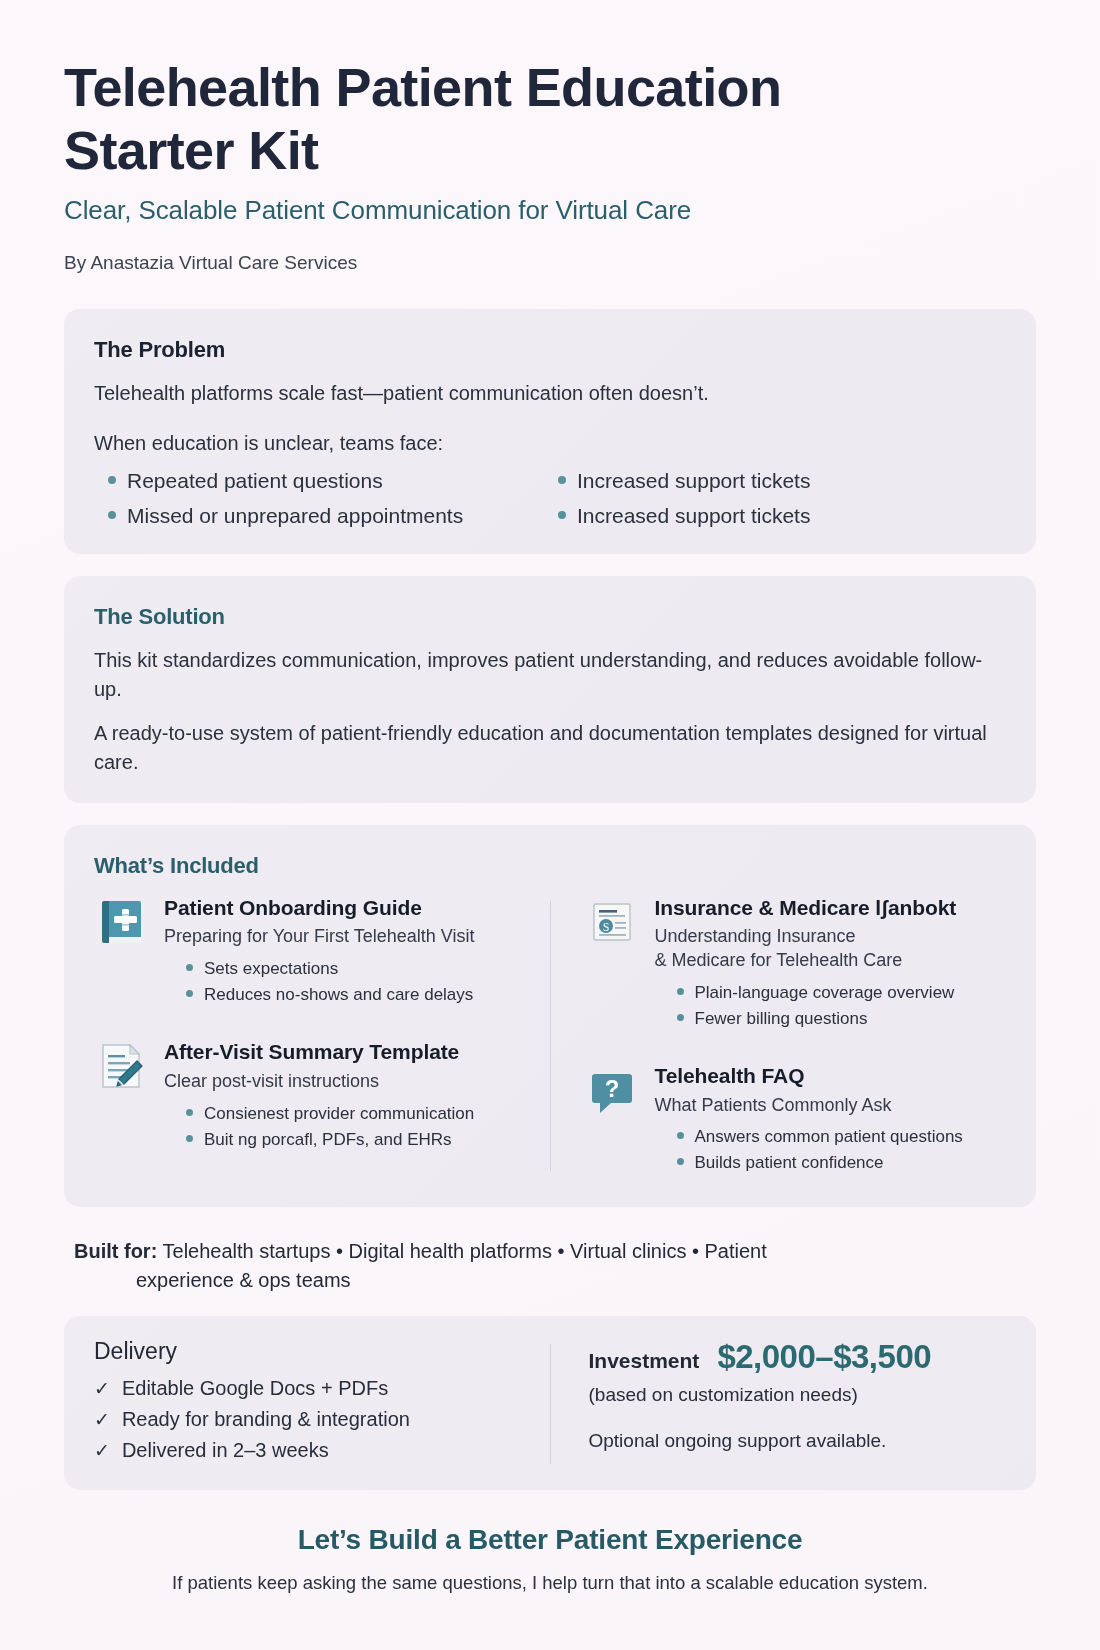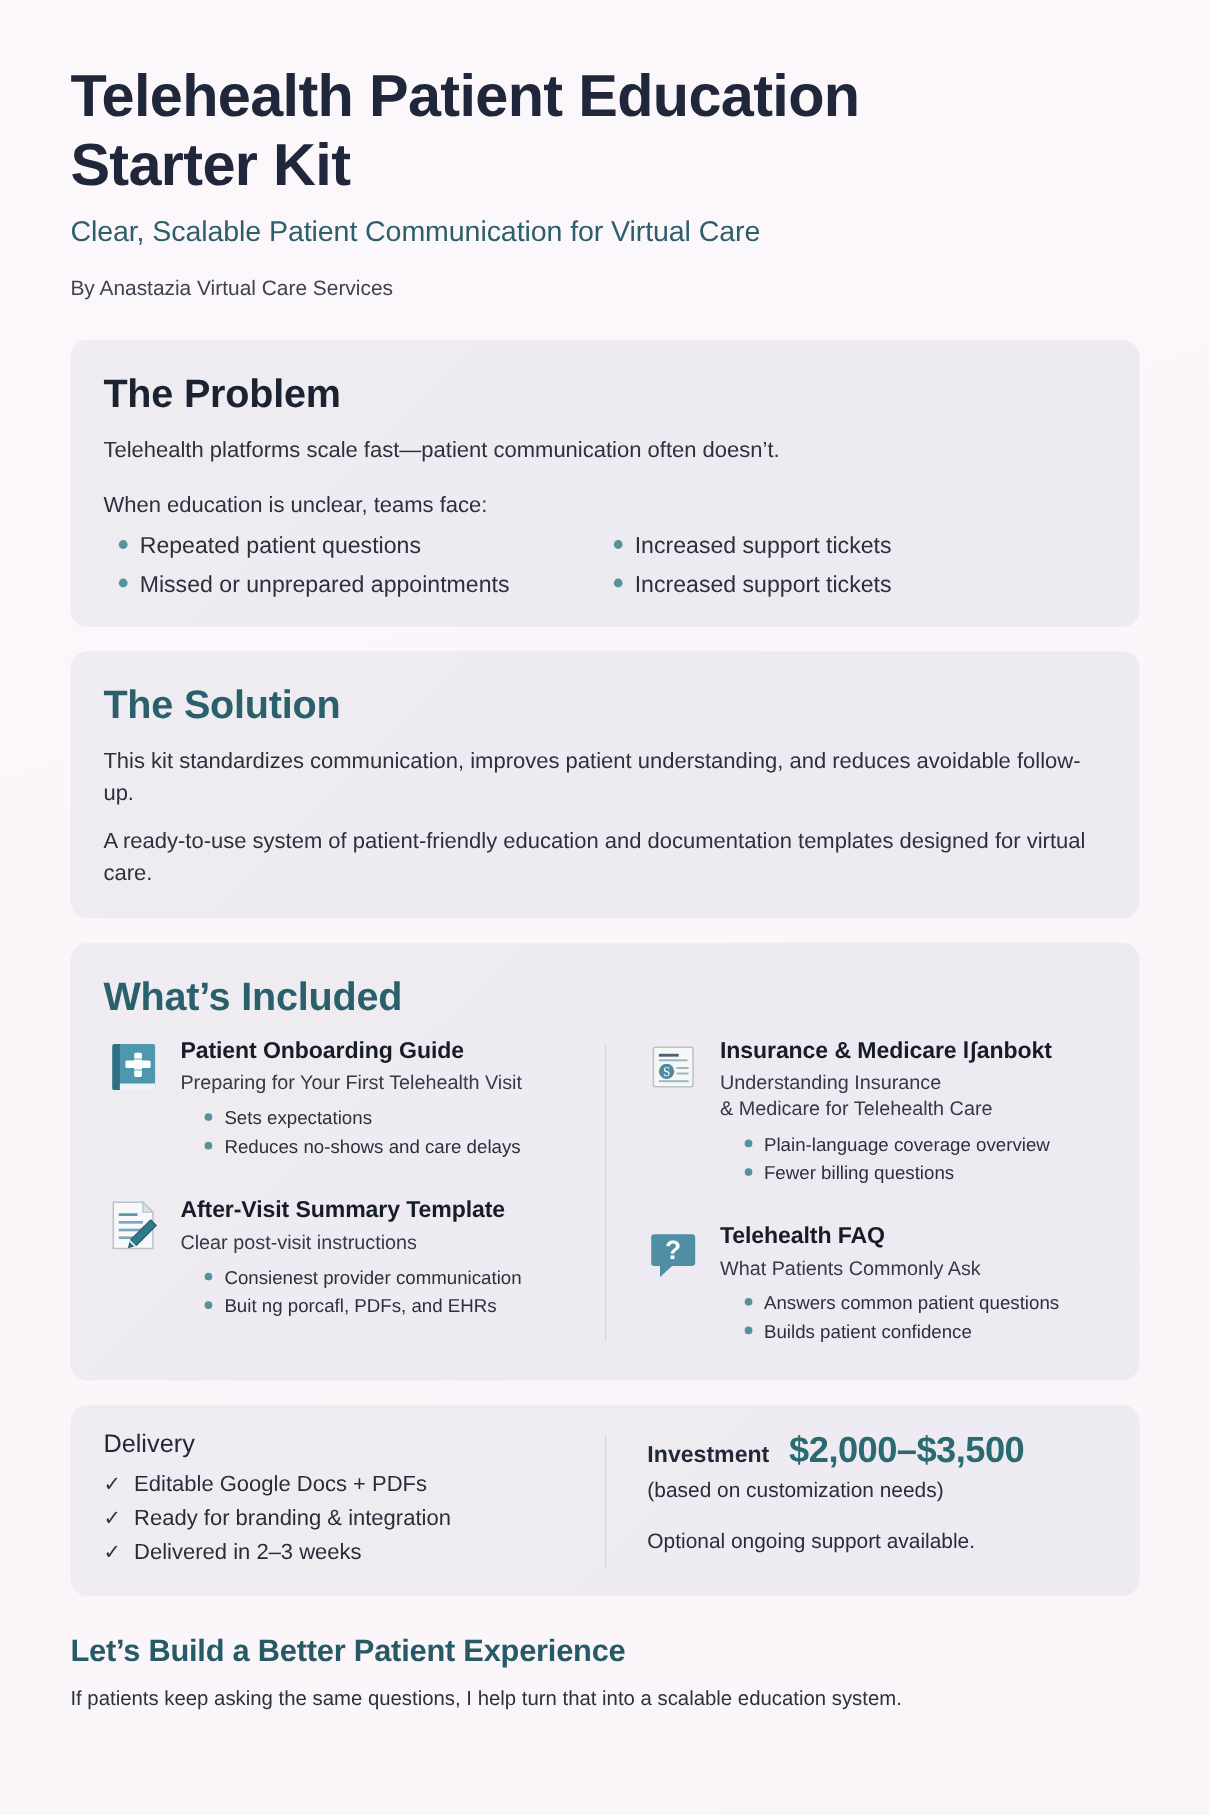--- a/index.html
+++ b/index.html
@@ -50,21 +50,21 @@
   .card {
     border-radius: 16px;
     background: linear-gradient(135deg, #efecf2 0%, #edeaf1 55%, #eeeaf1 100%);
     padding: 28px 30px 26px 30px;
   }
   .card-problem { margin-top: 35px; }
   .card-solution { margin-top: 22px; }
   .card-included { margin-top: 22px; padding-bottom: 34px; }
 
   .card h2 {
-    font-size: 36px;
+    font-size: 22px;
     font-weight: 700;
     letter-spacing: -0.2px;
     margin-bottom: 16px;
   }
   .h-dark { color: #1b2232; }
   .h-teal { color: #2a5f6c; }
 
   .lede {
     font-size: 20px;
     color: #2a303c;
@@ -198,21 +198,21 @@
     font-size: 19px;
     color: #272d3a;
   }
   .invest-extra {
     margin-top: 24px;
     font-size: 19px;
     color: #272d3a;
   }
 
   
-  .cta { margin-top: 34px; }
+  .cta { margin-top: 34px; text-align: center; }
   .cta-head {
     font-size: 28px;
     font-weight: 700;
     color: #265a66;
     letter-spacing: -0.2px;
   }
   .cta-sub {
     margin-top: 16px;
     font-size: 18.5px;
     color: #2b313d;
@@ -380,20 +380,24 @@
                 <span>Builds patient confidence</span>
               </div>
             </div>
           </div>
         </div>
 
       </div>
     </div>
   </section>
 
+  <div class="built-for">
+    <b>Built for:</b><span> Telehealth startups • Digital health platforms • Virtual clinics • Patient</span>
+    <span class="indent">experience &amp; ops teams</span>
+  </div>
 
   <section class="card-deliv">
     <div class="deliv-left">
       <div class="deliv-h">Delivery</div>
       <div class="check-row">
         <span class="check">✓</span>
         <span>Editable Google Docs + PDFs</span>
       </div>
       <div class="check-row">
         <span class="check">✓</span>

